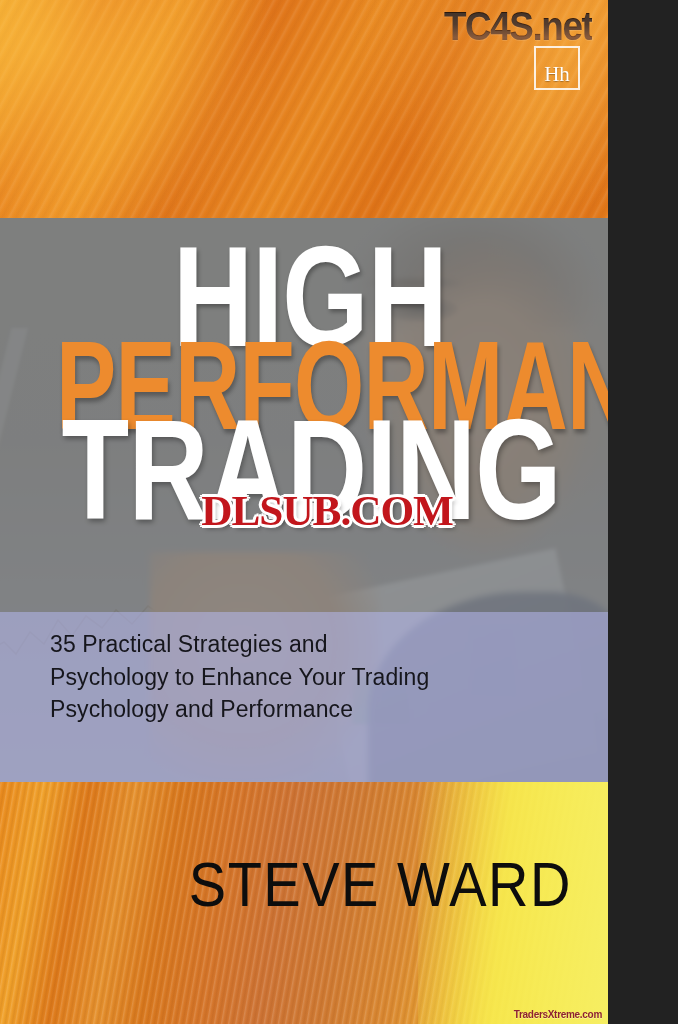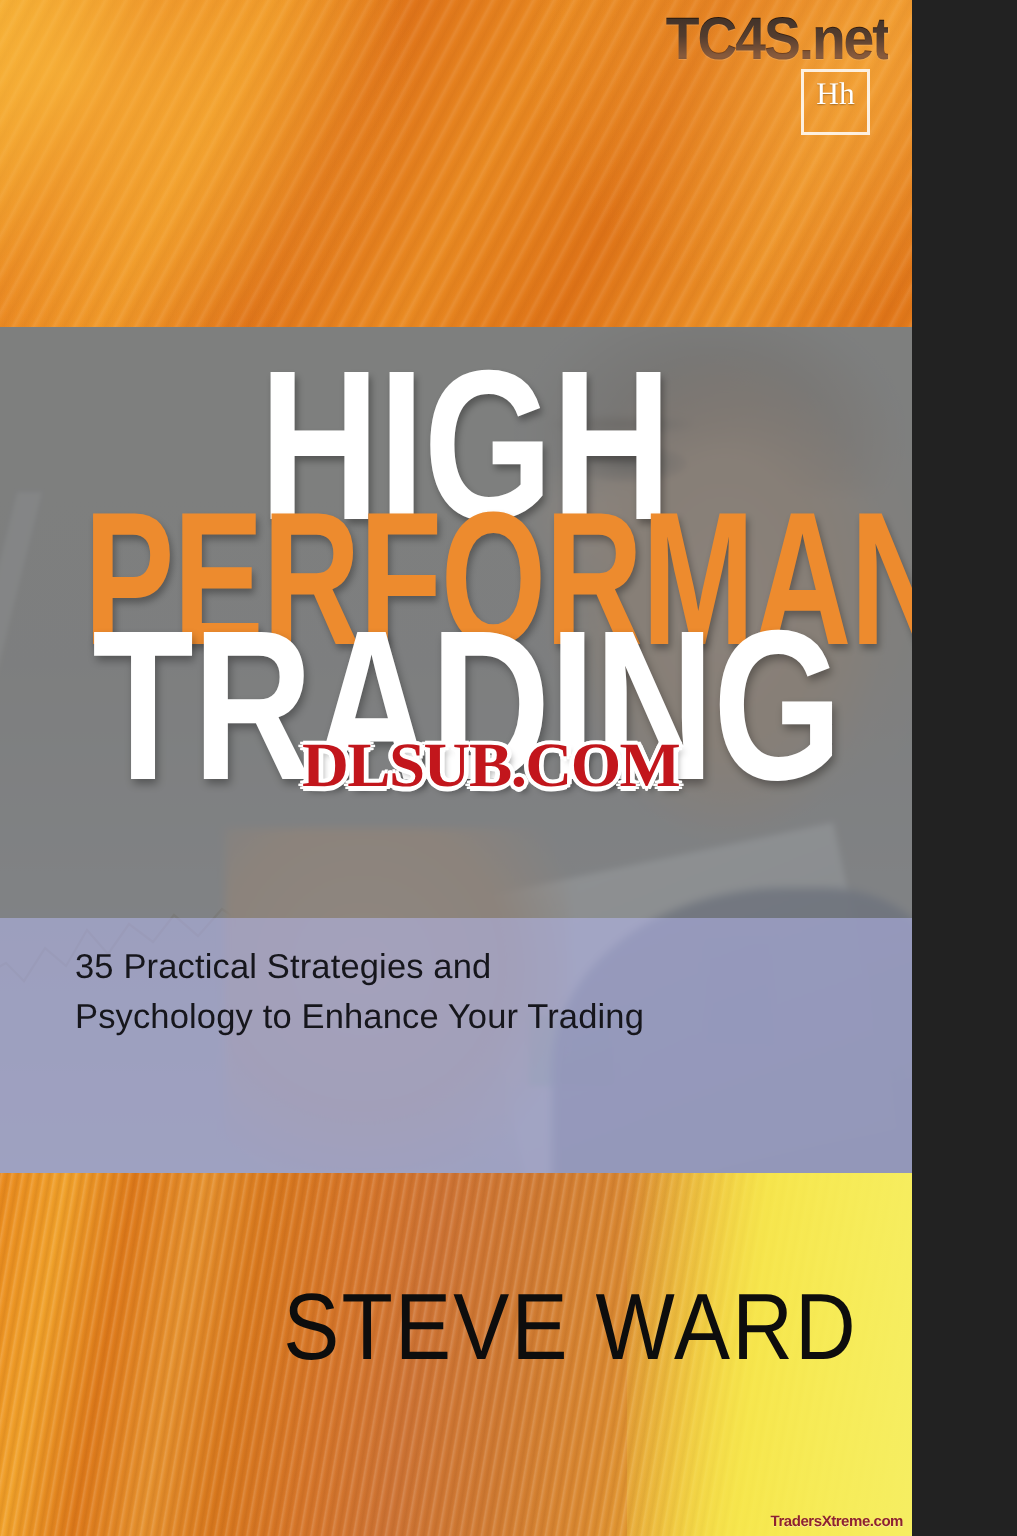--- a/index.html
+++ b/index.html
@@ -112,21 +112,21 @@
   }
   .hh-box {
     position: absolute;
     right: 28px; top: 46px;
     width: 46px; height: 44px;
     border: 2px solid rgba(255,255,255,.85);
     box-sizing: border-box;
     display: flex;
     align-items: flex-start;
     justify-content: center;
-    padding-top: 2px;
+    padding-top: 14px;
   }
   .hh-box span {
     font-family: "Liberation Serif", serif;
     font-size: 21px;
     color: #ffffff;
     text-shadow: 0 1px 1px rgba(0,0,0,.3);
   }
 
   
   .photo-band {
@@ -391,20 +391,21 @@
     <div class="t-line t-perf">PERFORMANCE</div>
     <div class="t-line t-trad">TRADING</div>
   </div>
 
   <div class="dlsub">DLSUB.COM</div>
 
   <div class="sub-band"></div>
   <div class="subtitle">
     <div>35 Practical Strategies and</div>
     <div>Psychology to Enhance Your Trading</div>
+    <div>Psychology and Performance</div>
   </div>
 
   <div class="bg-bottom"></div>
   <div class="bg-bottom-streaks"></div>
   <div class="bg-bottom-yellow"></div>
 
   <div class="author">STEVE WARD</div>
 
   <div class="tx-mark">TradersXtreme.com</div>
 

